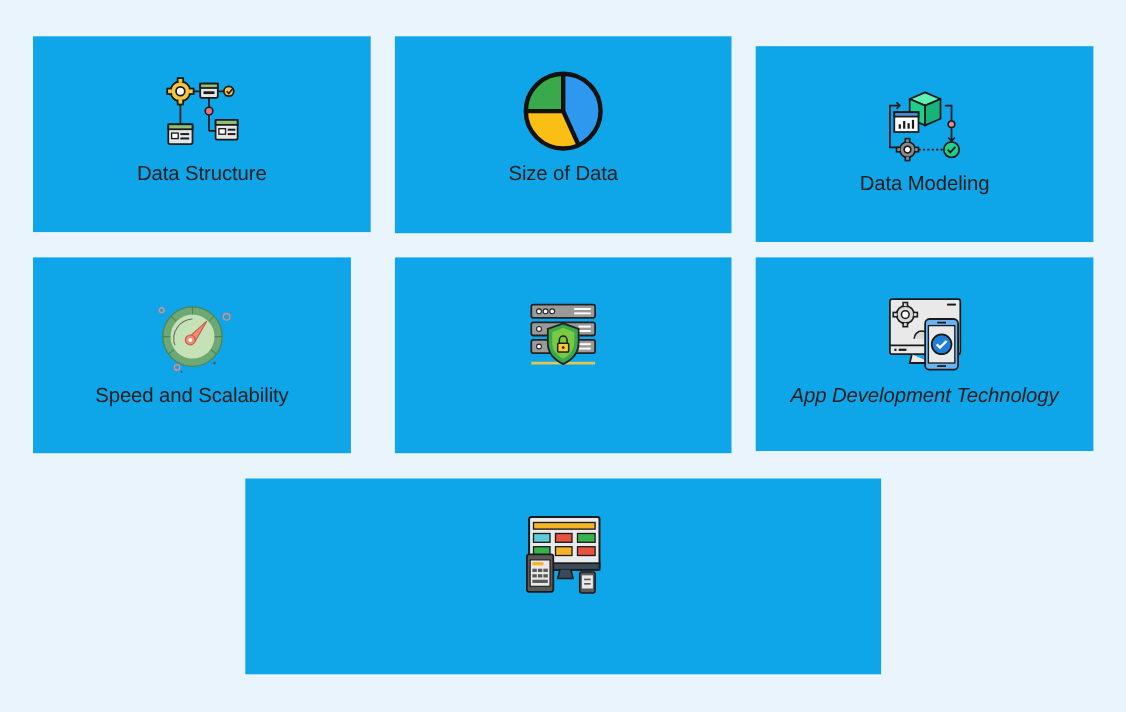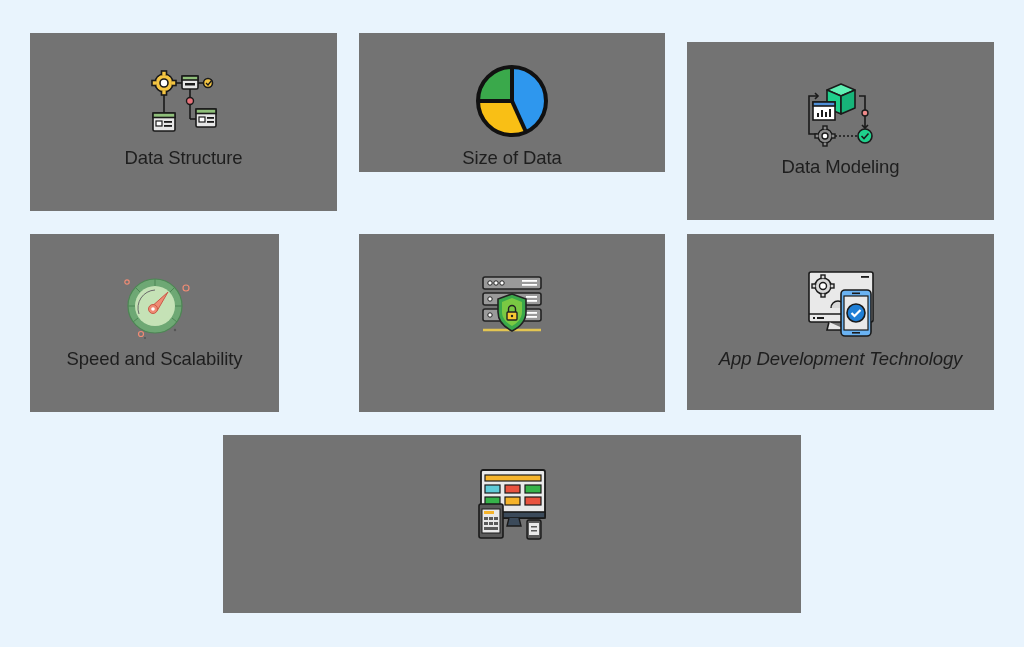--- a/index.html
+++ b/index.html
@@ -2,32 +2,32 @@
 <html><head>
 <meta charset="utf-8">
 <style>
   html, body { margin:0; padding:0; }
   body {
     width:1024px; height:647px; position:relative; overflow:hidden;
     background:#e9f4fd;
     font-family:"Liberation Sans", "DejaVu Sans", sans-serif;
   }
   .card {
-    position:absolute; background:#737373;
+    position:absolute; background:#0ea5e9;
     display:flex; flex-direction:column; align-items:center;
   }
   .card .icon { position:absolute; left:50%; transform:translateX(-50%); top:30px; width:80px; height:80px; }
   .card .label {
     position:absolute; left:0; right:0; top:114px; text-align:center;
     font-size:18.5px; color:#1e1e1e; letter-spacing:-0.1px;
   }
   .c1 { left:30px;  top:33px;  width:307px; height:178px; }
-  .c2 { left:359px; top:33px;  width:306px; height:139px; }
+  .c2 { left:359px; top:33px;  width:306px; height:179px; }
   .c3 { left:687px; top:42px;  width:307px; height:178px; }
-  .c4 { left:30px;  top:234px; width:249px; height:178px; }
+  .c4 { left:30px;  top:234px; width:289px; height:178px; }
   .c5 { left:359px; top:234px; width:306px; height:178px; }
   .c6 { left:687px; top:234px; width:307px; height:176px;font-style:italic; }
   .c7 { left:223px; top:435px; width:578px; height:178px; }
   svg { display:block; }
 </style>
 </head>
 <body>
 
 <div class="card c1">
   <div class="icon" style="top:34px;width:72px;height:72px;">

